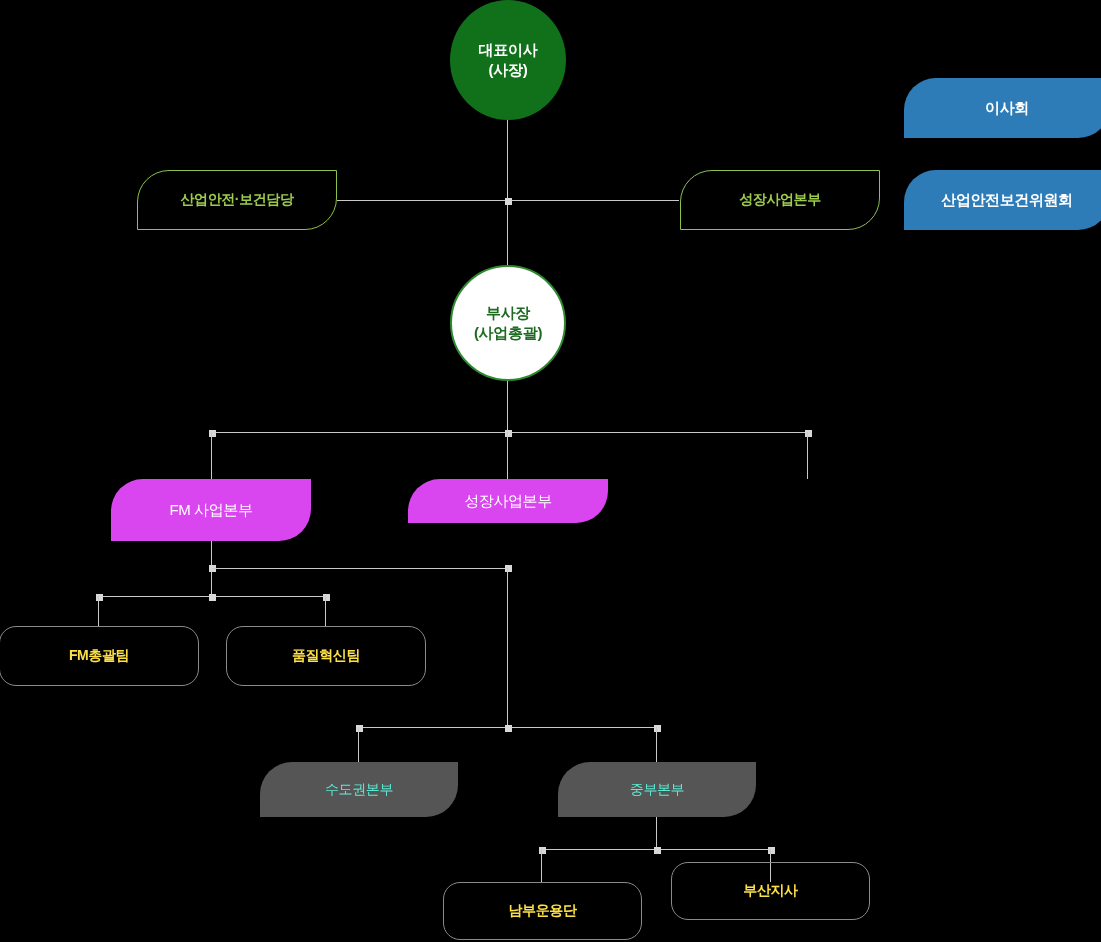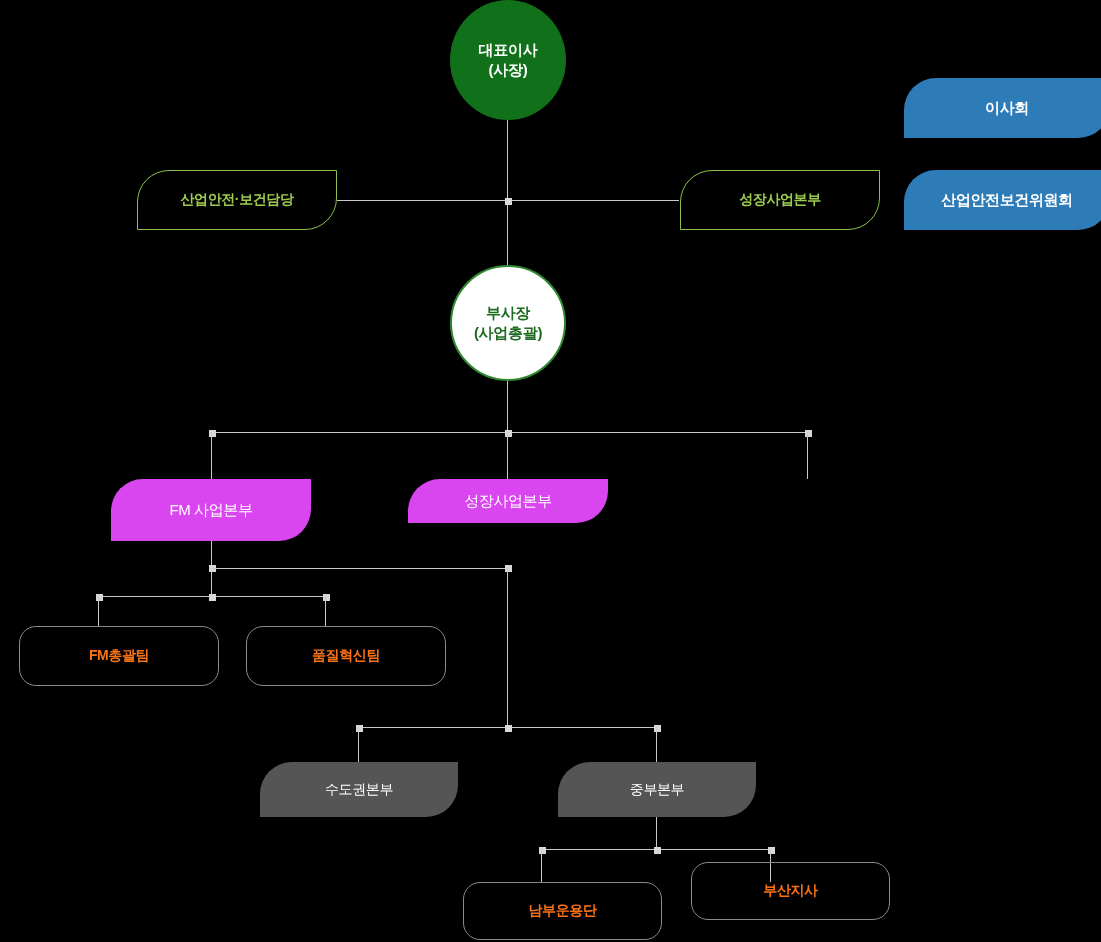--- a/index.html
+++ b/index.html
@@ -75,21 +75,21 @@
     font-size:15px;
   }
   .wedge.lgreen{
     background:#d946ef;
     color:#ffffff;
     font-size:15px;
     font-weight:500;
   }
   .wedge.gray{
     background:#555555;
-    color:#ffffff;
+    color:#5eead4;
     font-size:14px;
     font-weight:500;
   }
   .wedge.outline-green{
     background:transparent;
     border:1px solid #8dc14a;
     color:#9ccb4e;
     font-size:14px;
     font-weight:700;
   }
@@ -98,25 +98,24 @@
   .rbox{
     position:absolute;
     box-sizing:border-box;
     display:flex;
     align-items:center;
     justify-content:center;
     text-align:center;
     border:1px solid #8a8a8a;
     border-radius:17px;
     background:transparent;
-    color:#f97316;
+    color:#fde047;
     font-size:14px;
     font-weight:600;
     letter-spacing:-.4px;
-    margin-left:20px;
   }
 </style>
 </head>
 <body>
 
 <div id="stage">
 
   <div class="line-v" style="left:507px;top:120px;height:155px;"></div>
 
   <div class="line-h" style="left:337px;top:200px;width:171px;"></div>

